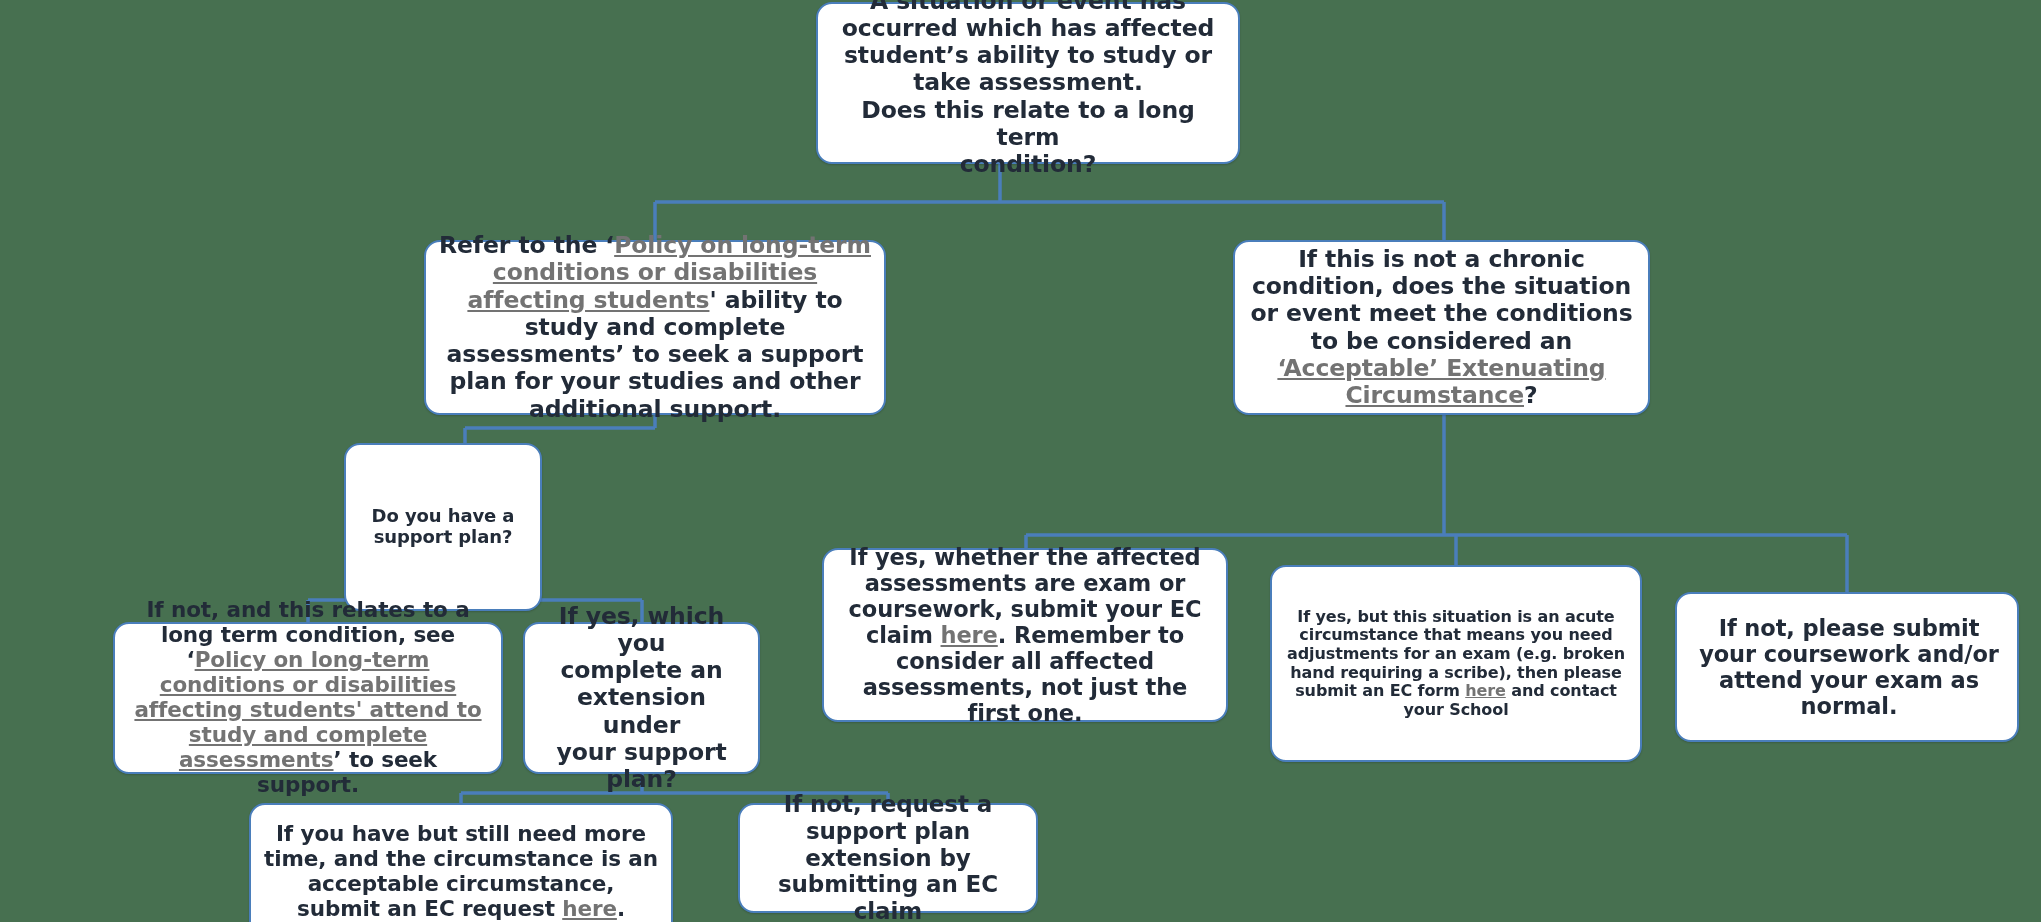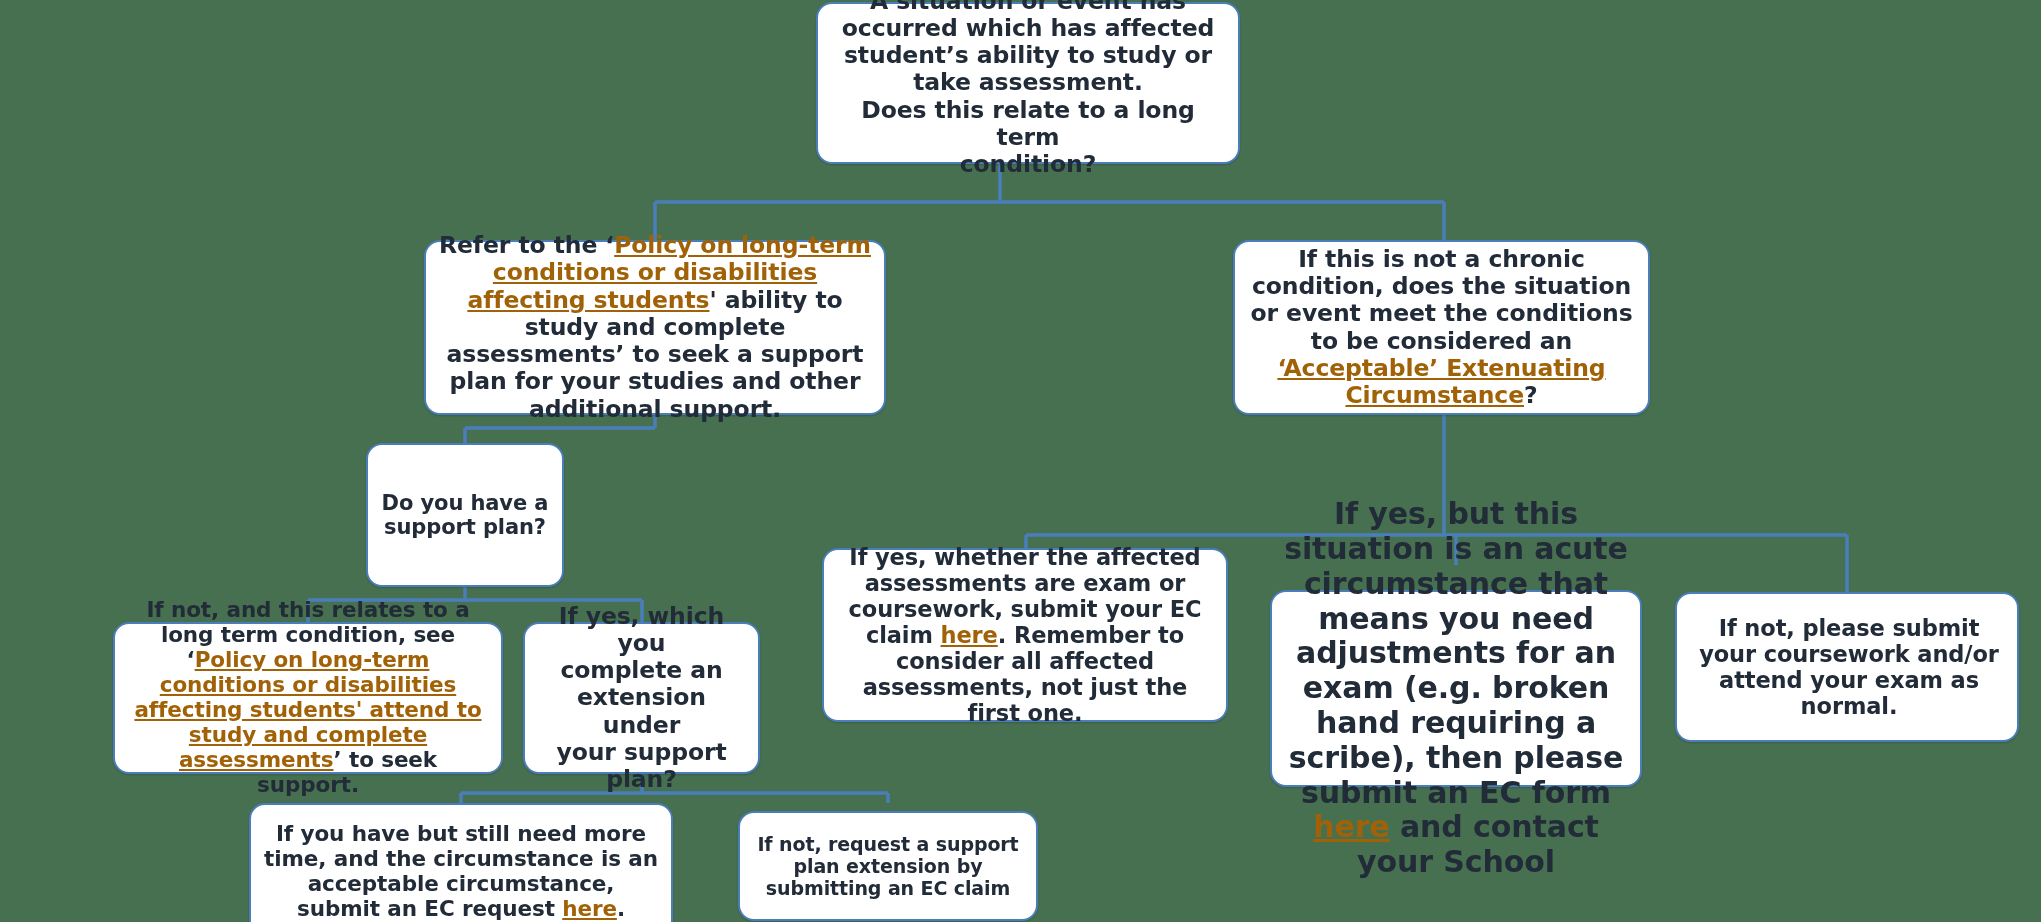--- a/index.html
+++ b/index.html
@@ -38,35 +38,35 @@
     display: flex;
     align-items: center;
     justify-content: center;
     padding: 6px 12px;
     line-height: 1.16;
     letter-spacing: -0.1px;
     box-shadow: 0 1px 2px rgba(0,0,0,0.18);
   }
   .node .txt { width: 100%; }
   a.lnk {
-    color: #a16207;
+    color: #737373;
     text-decoration: underline;
     font-weight: bold;
   }
   
   #n-root       { left: 816px;  top: 2px;   width: 424px; height: 162px; font-size: 23.5px; }
   #n-longterm   { left: 424px;  top: 240px; width: 462px; height: 175px; font-size: 23.5px; }
   #n-chronic    { left: 1233px; top: 240px; width: 417px; height: 175px; font-size: 23.5px; }
-  #n-supportq   { left: 366px;  top: 443px; width: 198px; height: 144px; font-size: 21px; }
+  #n-supportq   { left: 344px;  top: 443px; width: 198px; height: 168px; font-size: 18px; }
   #n-ifnotlt    { left: 113px;  top: 622px; width: 390px; height: 152px; font-size: 21.5px; }
   #n-ifyesext   { left: 523px;  top: 622px; width: 237px; height: 152px; font-size: 23.5px; }
   #n-stillneed  { left: 249px;  top: 803px; width: 424px; height: 138px; font-size: 21.5px; }
-  #n-reqext     { left: 738px;  top: 803px; width: 300px; height: 110px; font-size: 19px; margin-top: 8px; }
+  #n-reqext     { left: 738px;  top: 803px; width: 300px; height: 110px; font-size: 23px; }
   #n-yesexam    { left: 822px;  top: 548px; width: 406px; height: 174px; font-size: 22.5px; }
-  #n-yesacute   { left: 1270px; top: 590px; width: 372px; height: 197px; font-size: 30px; text-align: center; }
+  #n-yesacute   { left: 1270px; top: 565px; width: 372px; height: 197px; font-size: 16px; text-align: center; }
   #n-ifnotsub   { left: 1675px; top: 592px; width: 344px; height: 150px; font-size: 22.5px; padding-left: 16px; }
 </style>
 </head>
 <body>
 
 <div id="canvas">
 
   <svg class="connectors" viewBox="0 0 2041 922" xmlns="http://www.w3.org/2000/svg">
     <g fill="none" stroke="#4a7ebb" stroke-width="3.5" stroke-linecap="butt">
 

